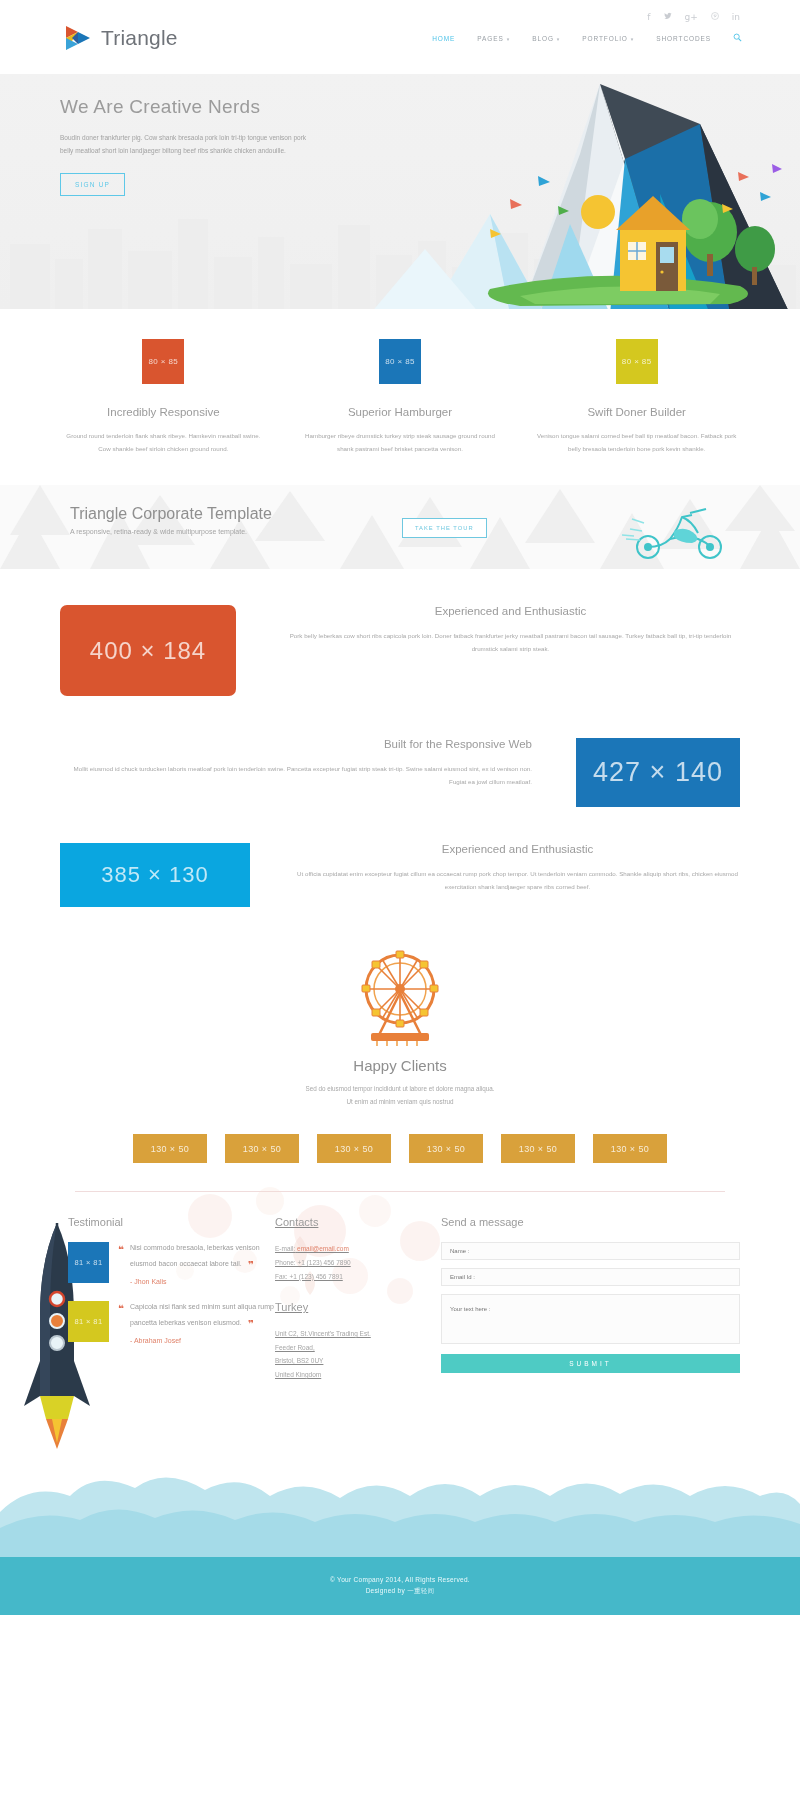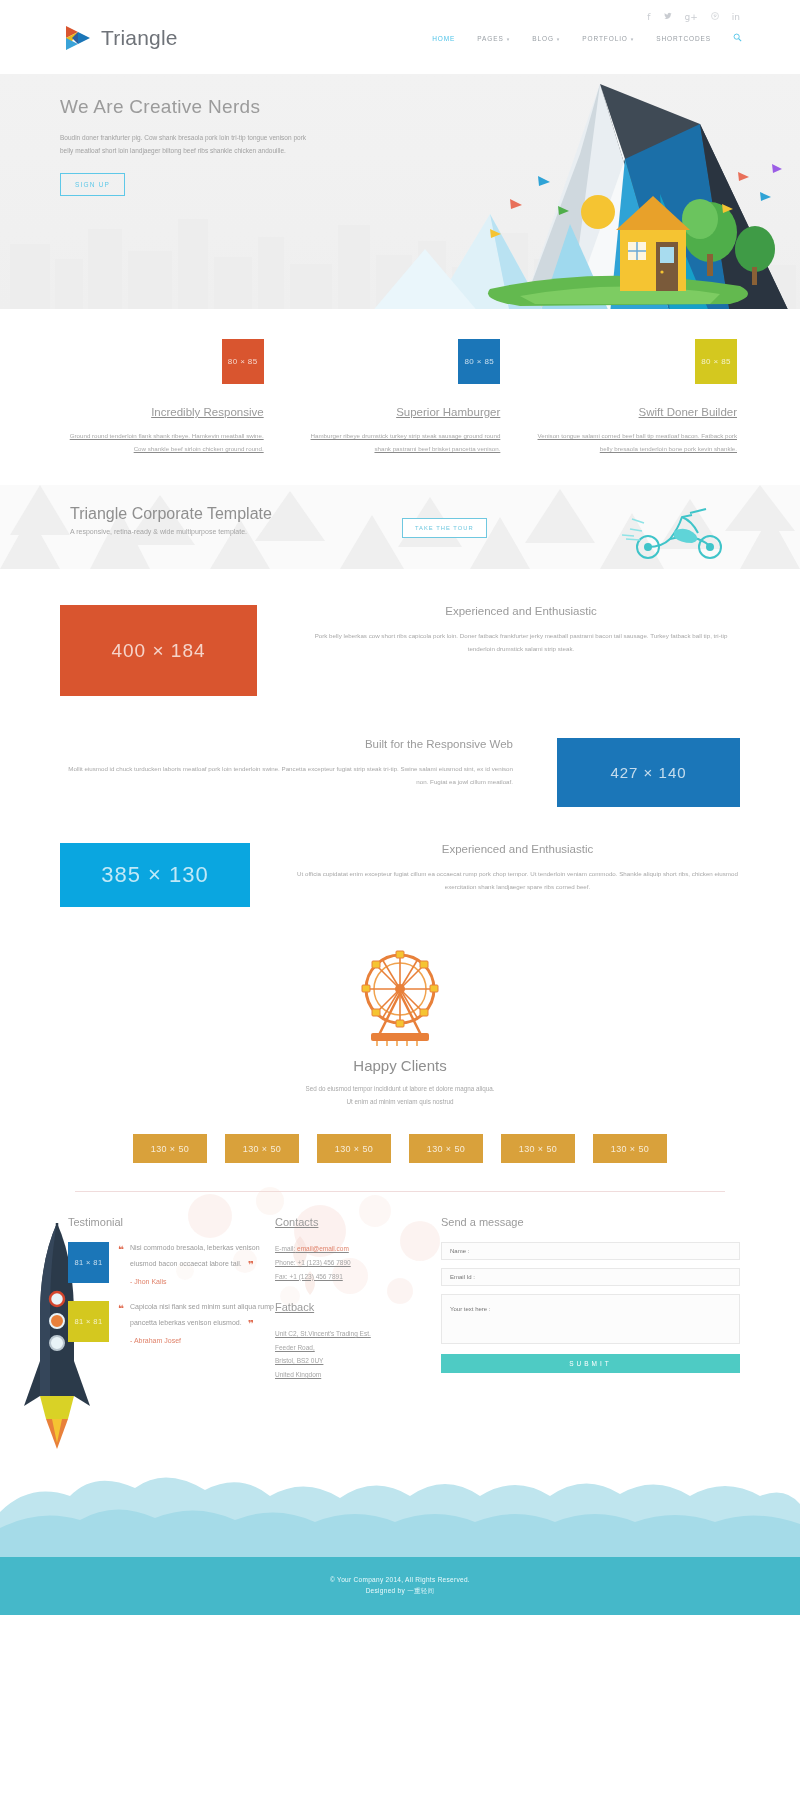--- a/index.html
+++ b/index.html
@@ -65,21 +65,21 @@
     border: 1px solid #5ec8e8; color: #5ec8e8;
     font-size: 6.5px; letter-spacing: 1.2px;
     padding: 7px 14px; background: transparent; text-transform: uppercase;
   }
   .hero-art { position: absolute; right: 10px; top: -10px; width: 420px; height: 250px; }
 
   
   .features {
     display: flex; padding: 30px 45px 30px; background: #fff;
   }
-  .feat { flex: 1; text-align: right; padding: 0 18px; text-decoration: underline; }
+  .feat { flex: 1; text-align: center; padding: 0 18px; }
   .ph {
     display: inline-flex; align-items: center; justify-content: center;
     color: rgba(255,255,255,.75); font-size: 8px; letter-spacing: .4px;
     font-family: "Liberation Sans", sans-serif;
   }
   .ph-80 { width: 42px; height: 45px; }
   .feat-title {
     margin-top: 22px; font-size: 11.5px; color: #9b9b9b; font-weight: 400;
   }
   .feat-text {
@@ -100,22 +100,22 @@
     font-size: 5.8px; letter-spacing: 1px; padding: 6px 12px;
     text-transform: uppercase;
   }
   .scooter { position: absolute; right: 68px; top: 10px; width: 110px; height: 70px; }
 
   
   .row { display: flex; align-items: flex-start; padding: 0 60px; }
   .row.r1 { margin-top: 36px; }
   .row.r2 { margin-top: 42px; }
   .row.r3 { margin-top: 36px; }
-  .ph-400 { width: 197px; height: 91px; font-size: 19px; letter-spacing: 1px; }
-  .ph-427 { width: 183px; height: 69px; font-size: 15px; letter-spacing: 1px; }
+  .ph-400 { width: 176px; height: 91px; font-size: 24px; letter-spacing: 1px; border-radius: 7px; }
+  .ph-427 { width: 164px; height: 69px; font-size: 27px; letter-spacing: 1px; }
   .ph-385 { width: 190px; height: 64px; font-size: 22px; letter-spacing: 1px; }
   .col-text { flex: 1; }
   .col-text.left { padding-right: 44px; text-align: right; }
   .col-text.right { padding-left: 45px; text-align: center; }
   .sec-title { font-size: 11.5px; color: #9b9b9b; font-weight: 400; }
   .sec-text { margin-top: 12px; font-size: 6.2px; line-height: 2.1; color: #a8a8a8; }
 
   
   .clients { margin-top: 40px; text-align: center; }
   .ferris { width: 130px; height: 100px; display: inline-block; }
@@ -536,21 +536,21 @@
 
       <div class="fcol-c">
         <div class="fcol-title">Contacts</div>
         <div class="ct-line">
           <span>E-mail:</span>
           <span class="ct-link">email@email.com</span>
         </div>
         <div class="ct-line">Phone: +1 (123) 456 7890</div>
         <div class="ct-line">Fax: +1 (123) 456 7891</div>
 
-        <div class="fcol-title addr-title">Fatback</div>
+        <div class="fcol-title addr-title">Turkey</div>
         <div class="ct-line">Unit C2, St.Vincent's Trading Est.</div>
         <div class="ct-line">Feeder Road,</div>
         <div class="ct-line">Bristol, BS2 0UY</div>
         <div class="ct-line">United Kingdom</div>
       </div>
 
       <div class="fcol-m">
         <div class="fcol-title">Send a message</div>
         <input class="fld" placeholder="Name :" style="">
         <input class="fld" placeholder="Email Id :" style="">

